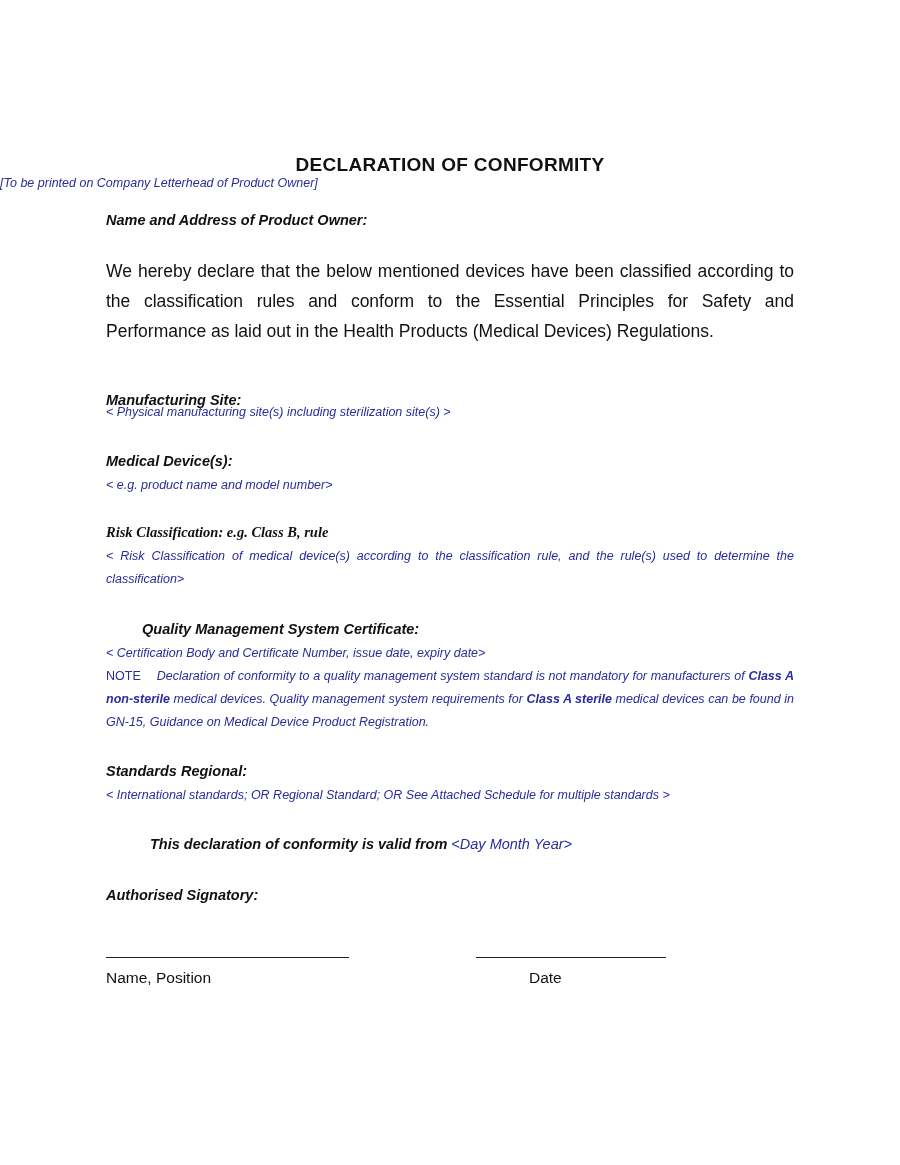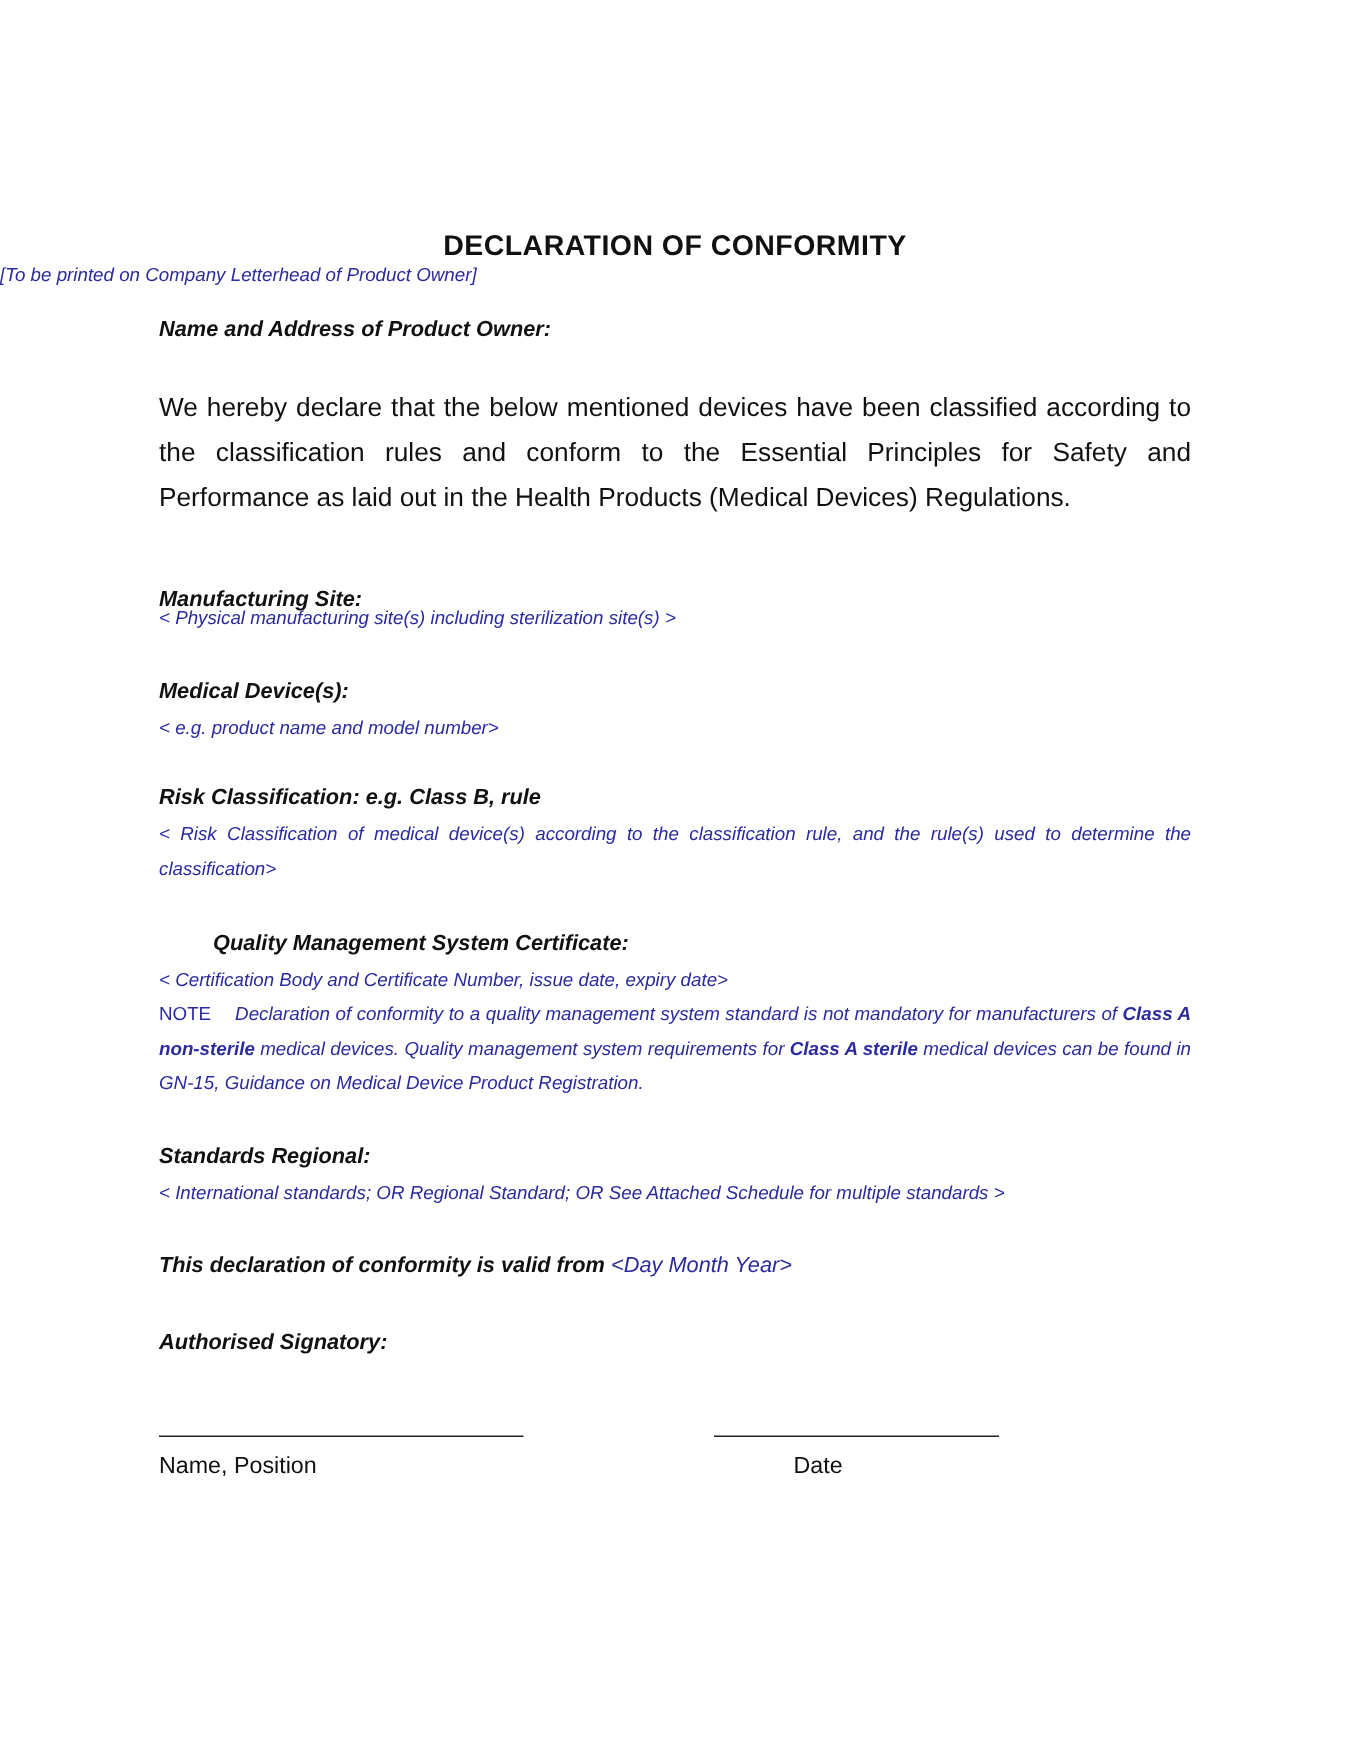--- a/index.html
+++ b/index.html
@@ -33,31 +33,31 @@
   <p class="abs label" style="top:212px;">Name and Address of Product Owner:</p>
 
   <p class="abs body-text">We hereby declare that the below mentioned devices have been classified according to the classification rules and conform to the Essential Principles for Safety and Performance as laid out in the Health Products (Medical Devices) Regulations.</p>
 
   <p class="abs label" style="top:392px;">Manufacturing Site:</p>
   <p class="abs hint" style="top:401px;">&lt; Physical manufacturing site(s) including sterilization site(s) &gt;</p>
 
   <p class="abs label" style="top:453px;">Medical Device(s):</p>
   <p class="abs hint" style="top:474px;">&lt; e.g. product name and model number&gt;</p>
 
-  <p class="abs label" style="top:524px;">Risk Classification: e.g. Class B, rule</p>
+  <p class="abs label" style="top:524px;font-family:Liberation Serif, serif;">Risk Classification: e.g. Class B, rule</p>
   <p class="abs hint" style="top:545px;">&lt; Risk Classification of medical device(s) according to the classification rule, and the rule(s) used to determine the classification&gt;</p>
 
   <p class="abs label" style="top:621px;margin-left:36px;">Quality Management System Certificate:</p>
   <p class="abs hint" style="top:642px;">&lt; Certification Body and Certificate Number, issue date, expiry date&gt;</p>
   <p class="abs hint" style="top:665px;"><span class="note-tag">NOTE</span><span class="note-gap"></span><span>Declaration of conformity to a quality management system standard is not mandatory for manufacturers of </span><b class="strong">Class A non-sterile</b><span> medical devices. Quality management system requirements for </span><b class="strong">Class A sterile</b><span> medical devices can be found in GN-15, Guidance on Medical Device Product Registration.</span></p>
 
   <p class="abs label" style="top:763px;">Standards Regional:</p>
   <p class="abs hint" style="top:784px;">&lt; International standards; OR Regional Standard; OR See Attached Schedule for multiple standards &gt;</p>
 
-  <p class="abs label" style="top:836px;"><span>This declaration of conformity is valid from</span> <span class="valid-date">&lt;Day Month Year&gt;</span></p>
+  <p class="abs label" style="top:836px;margin-left:44px;"><span>This declaration of conformity is valid from</span> <span class="valid-date">&lt;Day Month Year&gt;</span></p>
 
   <p class="abs label" style="top:887px;text-align:right;">Authorised Signatory:</p>
 
   <div class="sig-line" style="left:106px; width:243px; top:957px;"></div>
   <div class="sig-line" style="left:476px; width:190px; top:957px;"></div>
 
   <p class="abs sig-label" style="left:106px; top:969px;">Name, Position</p>
   <p class="abs sig-label" style="left:529px; top:969px;">Date</p>
 
 </div>

